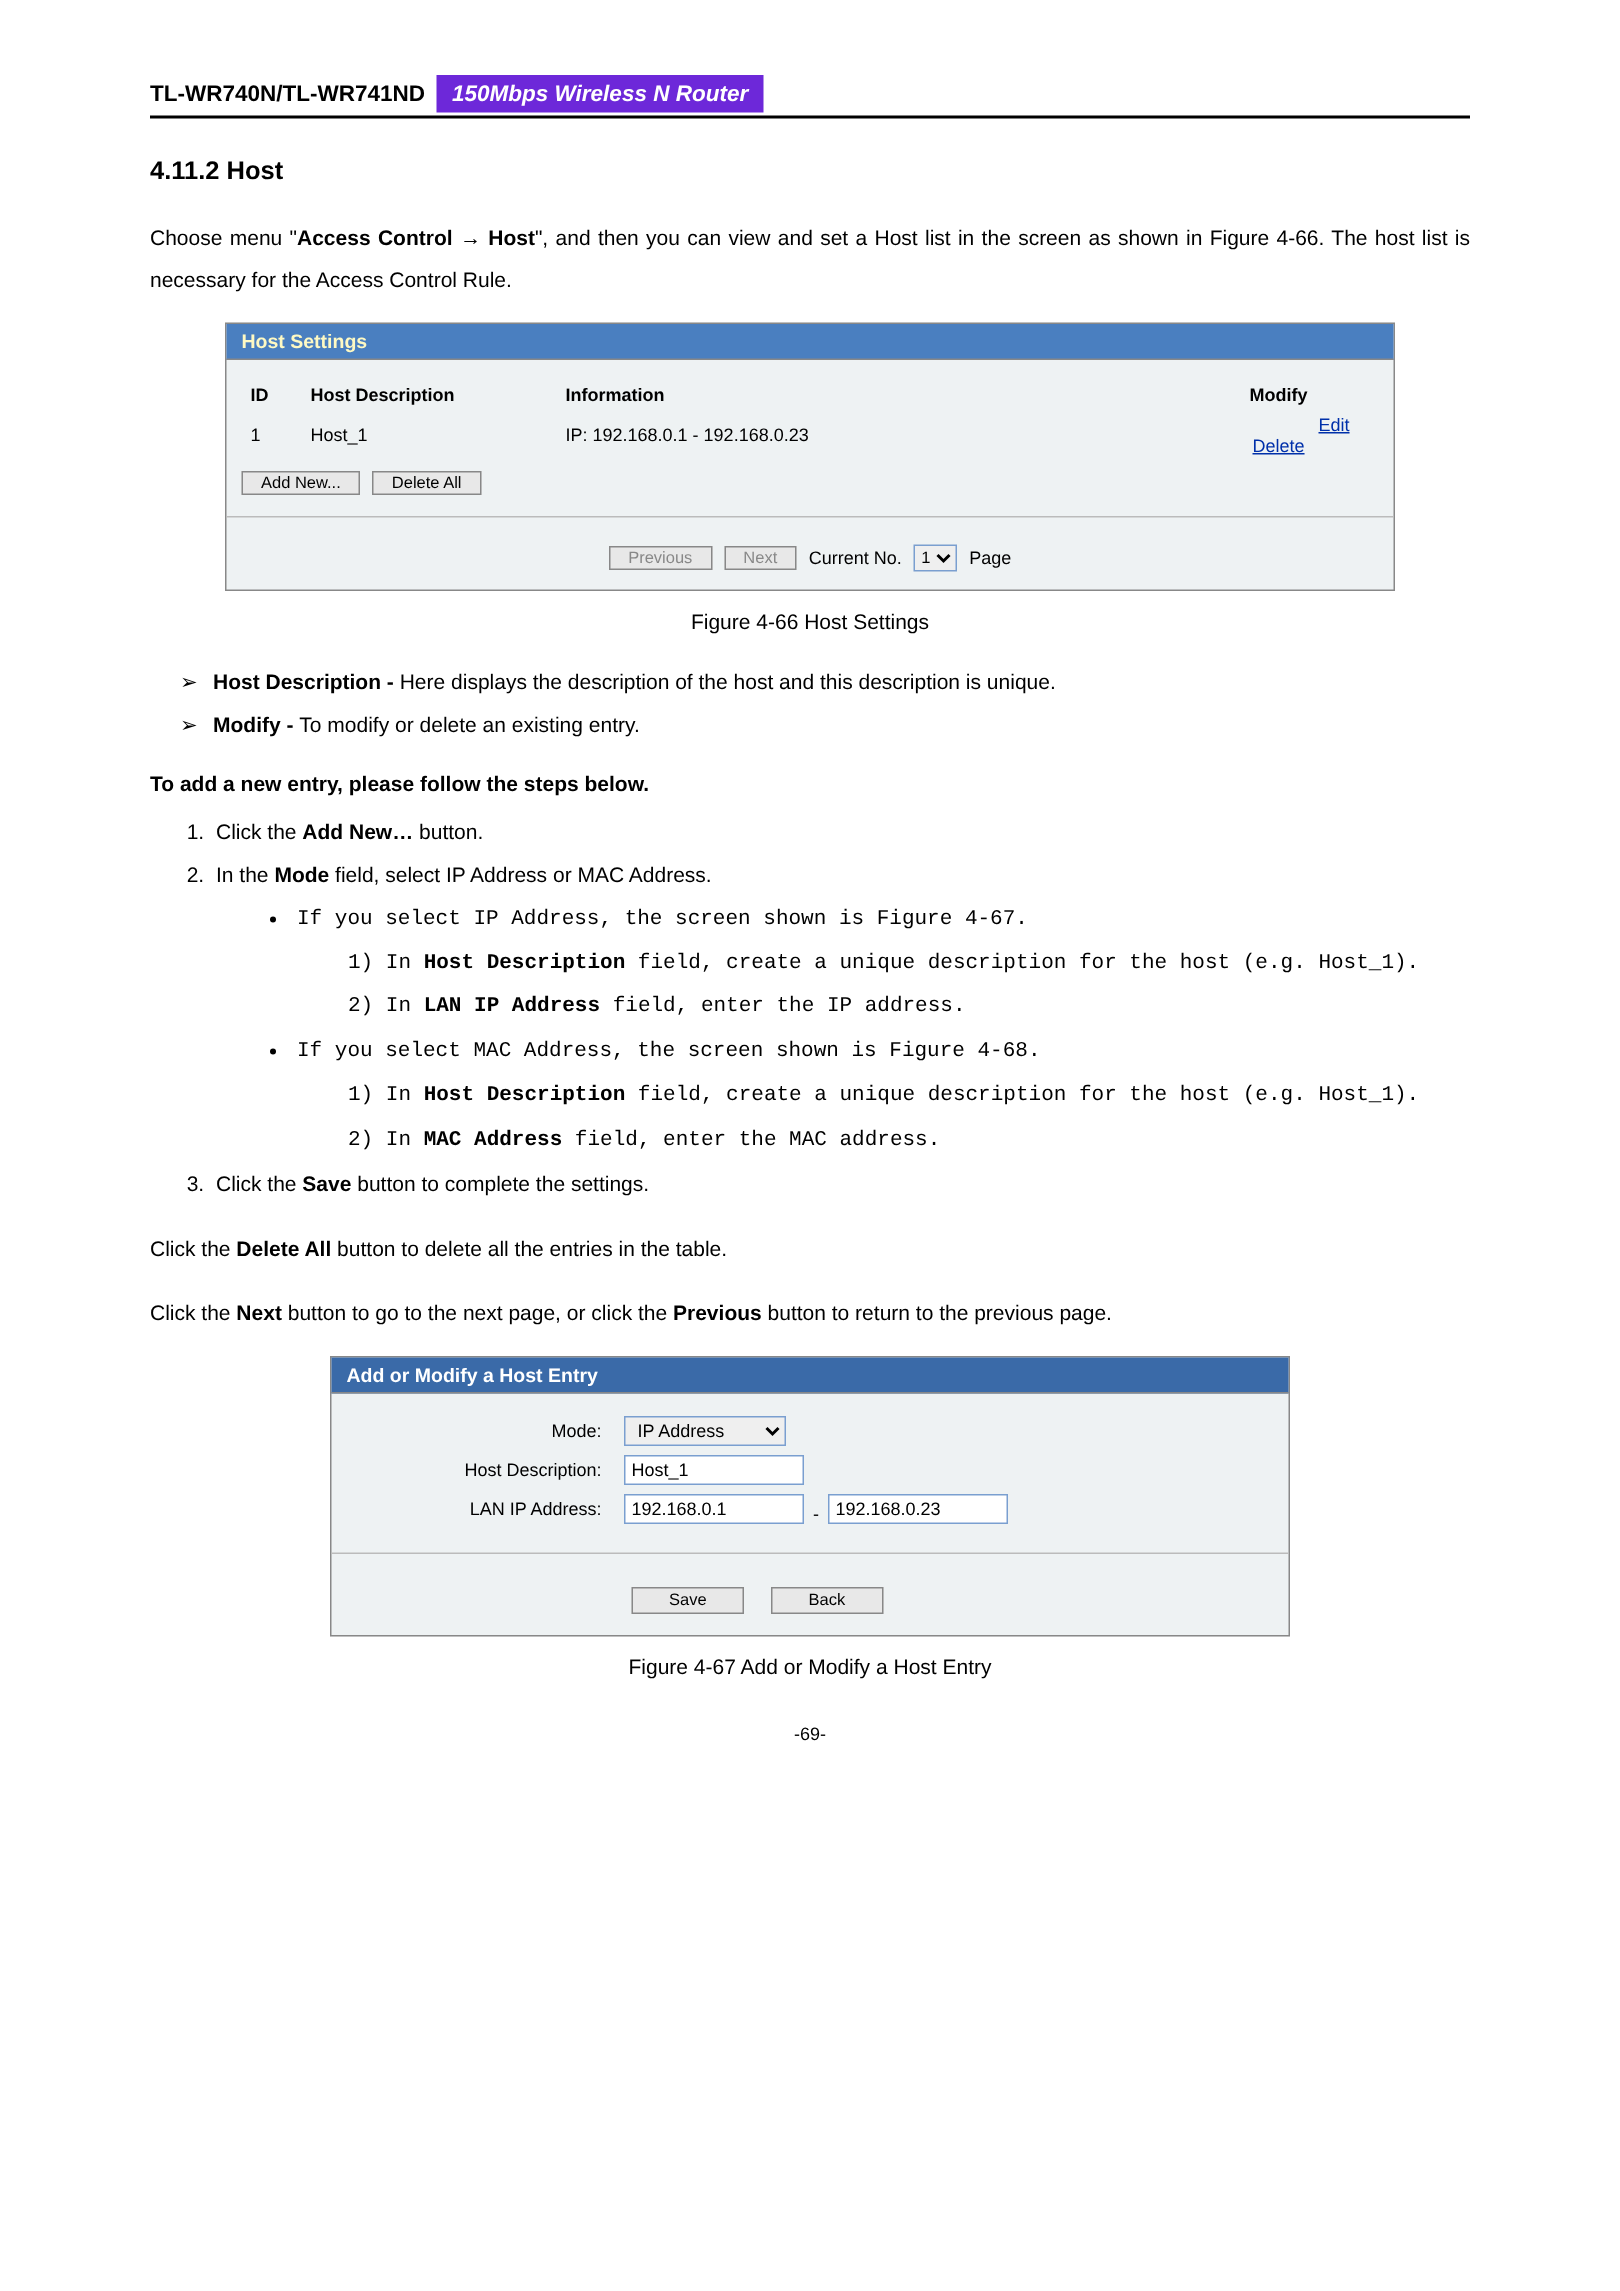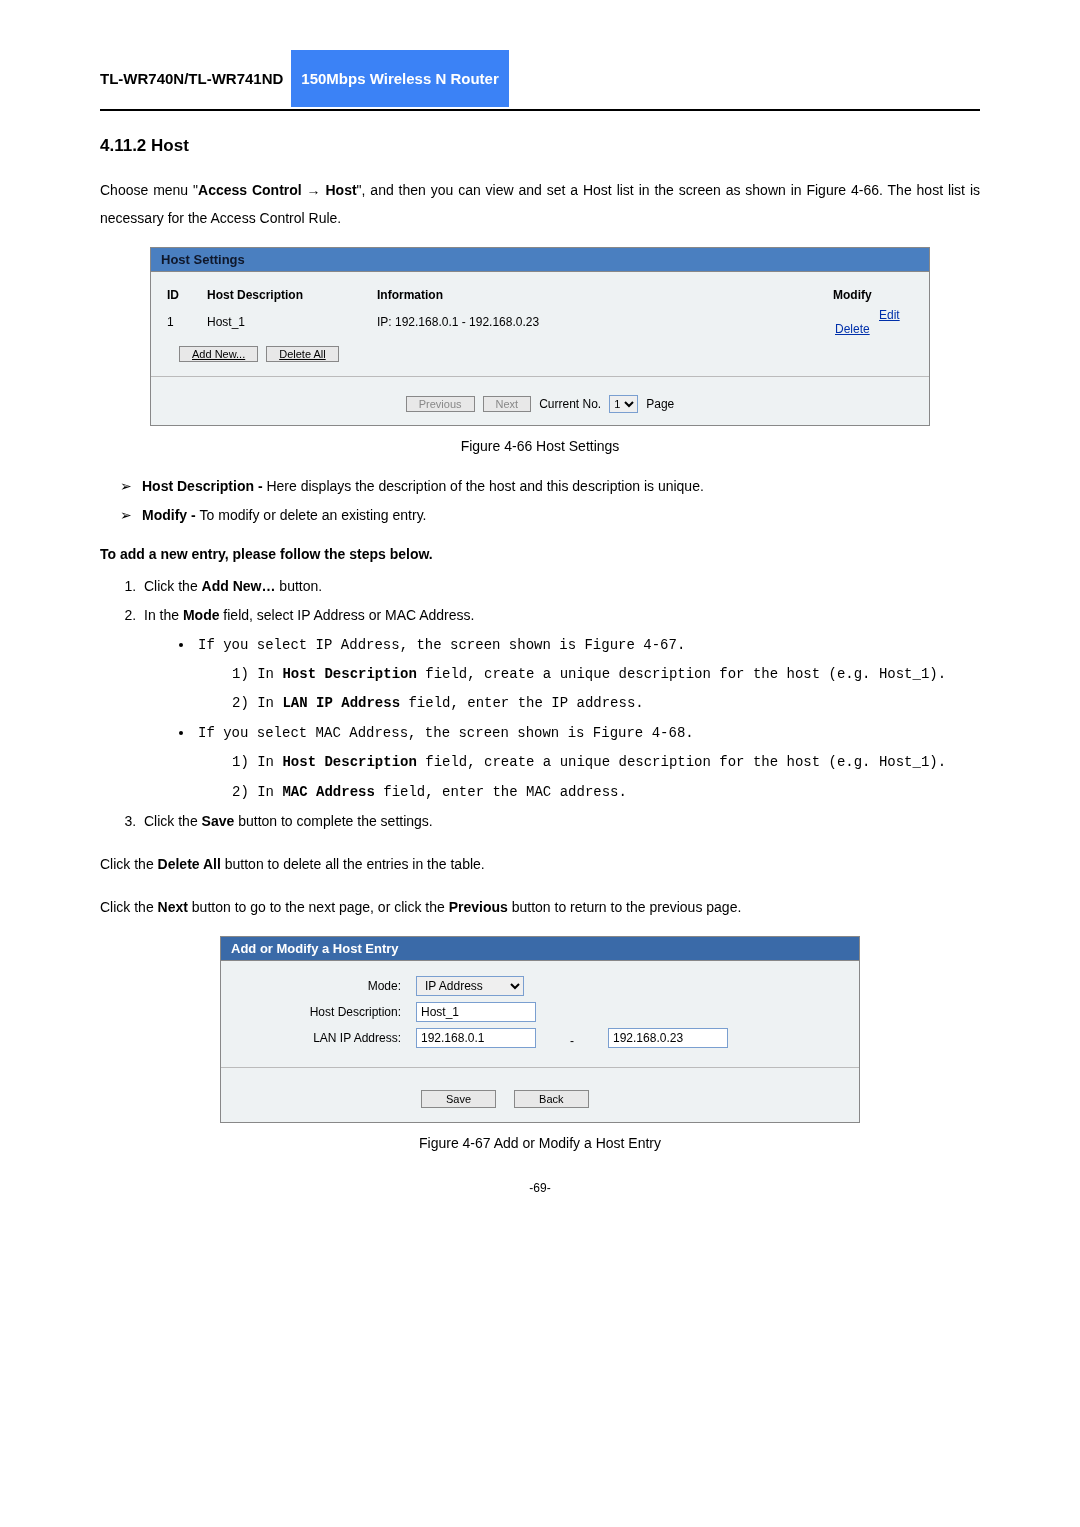--- a/index.html
+++ b/index.html
@@ -18,25 +18,26 @@
     border-bottom: 2px solid #000;
     padding-bottom: 2px;
     margin-bottom: 25px;
   }
   .model {
     font-weight: bold;
     font-size: 15px;
     padding-right: 8px;
   }
   .product {
-    background: #3b82f6;
+    background: #6d28d9;
     color: #fff;
     font-weight: bold;
     font-size: 15px;
-    padding: 20px 10px;
+    padding: 4px 10px;
+    font-style: italic;
   }
   .section-title {
     font-weight: bold;
     font-size: 17px;
     margin-bottom: 20px;
   }
   .para {
     text-align: justify;
     line-height: 2;
     margin-bottom: 15px;
@@ -50,21 +51,21 @@
     padding: 0;
     font-size: 12px;
   }
   .panel-title {
     color: #fff;
     font-weight: bold;
     padding: 4px 10px;
     border-bottom: 1px solid #888;
     font-size: 13px;
   }
-  .panel-title.blue1 { background: #4a7fc0; color:#0f172a;}
+  .panel-title.blue1 { background: #4a7fc0; color:#fef9c3;}
   .panel-title.blue2 { background: #3a6aa8; color:#fff;}
   .panel-spacer { height: 12px; }
   .host-table {
     width: 100%;
     padding: 0 10px;
   }
   .host-table th, .host-table td {
     text-align: left;
     font-size: 12px;
     padding: 2px 4px;
@@ -72,21 +73,21 @@
   .host-table th { font-weight: bold; }
   .host-link { color: #0030aa; text-decoration: underline; cursor: pointer; margin-left: 46px; }
   .btn {
     background: #e8e8e8;
     border: 1px solid #888;
     font-size: 11px;
     padding: 1px 12px;
     cursor: pointer;
   }
   .btn:disabled { color: #888; }
-  .btn-row { padding: 6px 28px; display:flex; gap:8px;text-decoration:underline;}
+  .btn-row { padding: 6px 10px; display:flex; gap:8px;}
   .pager {
     display: flex;
     justify-content: center;
     align-items: center;
     gap: 8px;
     padding: 10px 0 12px 0;
     font-size: 12px;
   }
   .pager select {
     border: 1px solid #7a9fd0;
@@ -244,21 +245,21 @@
     </div>
   </div>
   <div class="form-row">
     <div class="form-label">Host Description:</div>
     <div class="form-input">
       <input type="text" value="Host_1" style="">
     </div>
   </div>
   <div class="form-row">
     <div class="form-label">LAN IP Address:</div>
-    <div class="form-input" style="display:flex;align-items:flex-end;gap:28px;">
+    <div class="form-input" style="display:flex;align-items:flex-end;">
       <input type="text" value="192.168.0.1" style="">
       <span class="dash">-</span>
       <input type="text" value="192.168.0.23" style="">
     </div>
   </div>
   <div class="gap"></div>
   <div class="divider"></div>
   <div class="footer-row">
     <button class="btn">Save</button>
     <button class="btn">Back</button>

